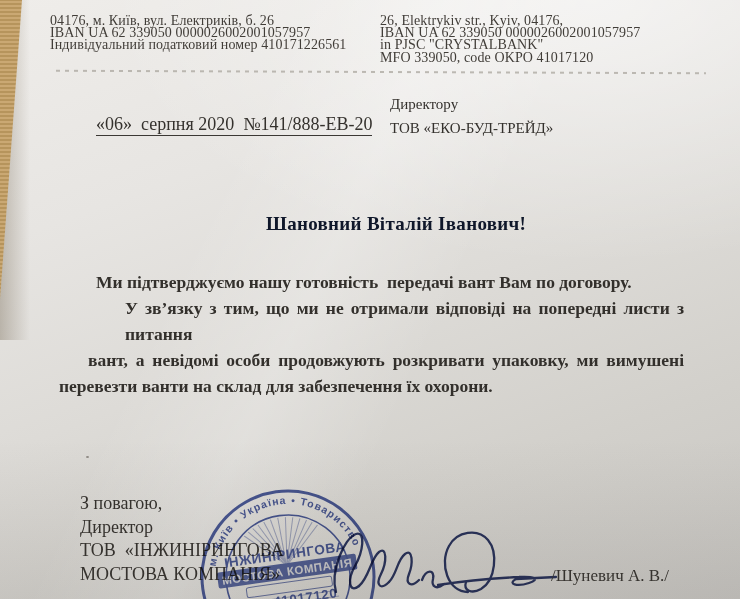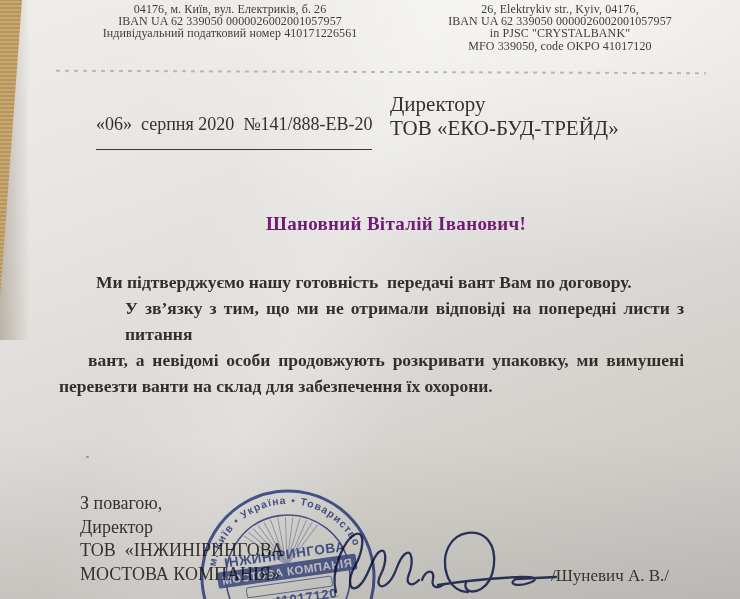--- a/index.html
+++ b/index.html
@@ -29,48 +29,48 @@
     position:absolute;left:0;top:0;height:340px;width:30px;
     background:linear-gradient(to right, rgba(90,75,50,.30), rgba(90,75,50,0));
     clip-path:polygon(22px 0, 30px 0, 30px 100%, 0 100%, 0 88%);
   }
   .bottom-shade{
     position:absolute;left:0;bottom:0;width:100%;height:160px;
     background:linear-gradient(to bottom, rgba(70,65,60,0), rgba(70,65,60,.10));
     pointer-events:none;
   }
   .lh{
-    position:absolute;top:3px;width:360px;
-    text-align:center;
-    font-size:12px;line-height:12.2px;
+    position:absolute;top:15px;width:360px;
+    text-align:left;
+    font-size:14px;line-height:12.2px;
     color:#413d38;letter-spacing:.1px;
   }
   .lh-left{left:50px;}
   .lh-right{left:380px;}
   .dashes{
     position:absolute;left:56px;top:71px;width:650px;height:2px;
     background:repeating-linear-gradient(90deg,#aaa69e 0 4px, transparent 4px 9px);
     opacity:.75;
     transform:rotate(.2deg);
   }
   .refline{
     position:absolute;left:78px;top:93px;
     font-size:18px;color:#34312d;white-space:pre;
   }
   .refline span{
     border-bottom:1.6px solid #3b3834;
-    padding-bottom:14px;display:inline-block;
+    padding-bottom:0;display:inline-block;
   }
   .addressee{
     position:absolute;left:390px;top:93px;
-    font-size:21px;line-height:23.5px;color:#34312d;
+    font-size:15px;line-height:23.5px;color:#34312d;
   }
   .salutation{
     position:absolute;left:266px;top:213px;
-    font-size:19px;font-weight:bold;color:#701a75;letter-spacing:.3px;
+    font-size:19px;font-weight:bold;color:#0f172a;letter-spacing:.3px;
   }
   .bodyblock{
     position:absolute;left:59px;top:269px;width:625px;
     font-size:17.5px;color:#33302c;
   }
   .bline{line-height:26px;font-weight:bold;}
   .ind{padding-left:37px;}
   .just{text-align:justify;text-align-last:justify;margin-left:29px;}
   .pre{white-space:pre;}
   .closing{

